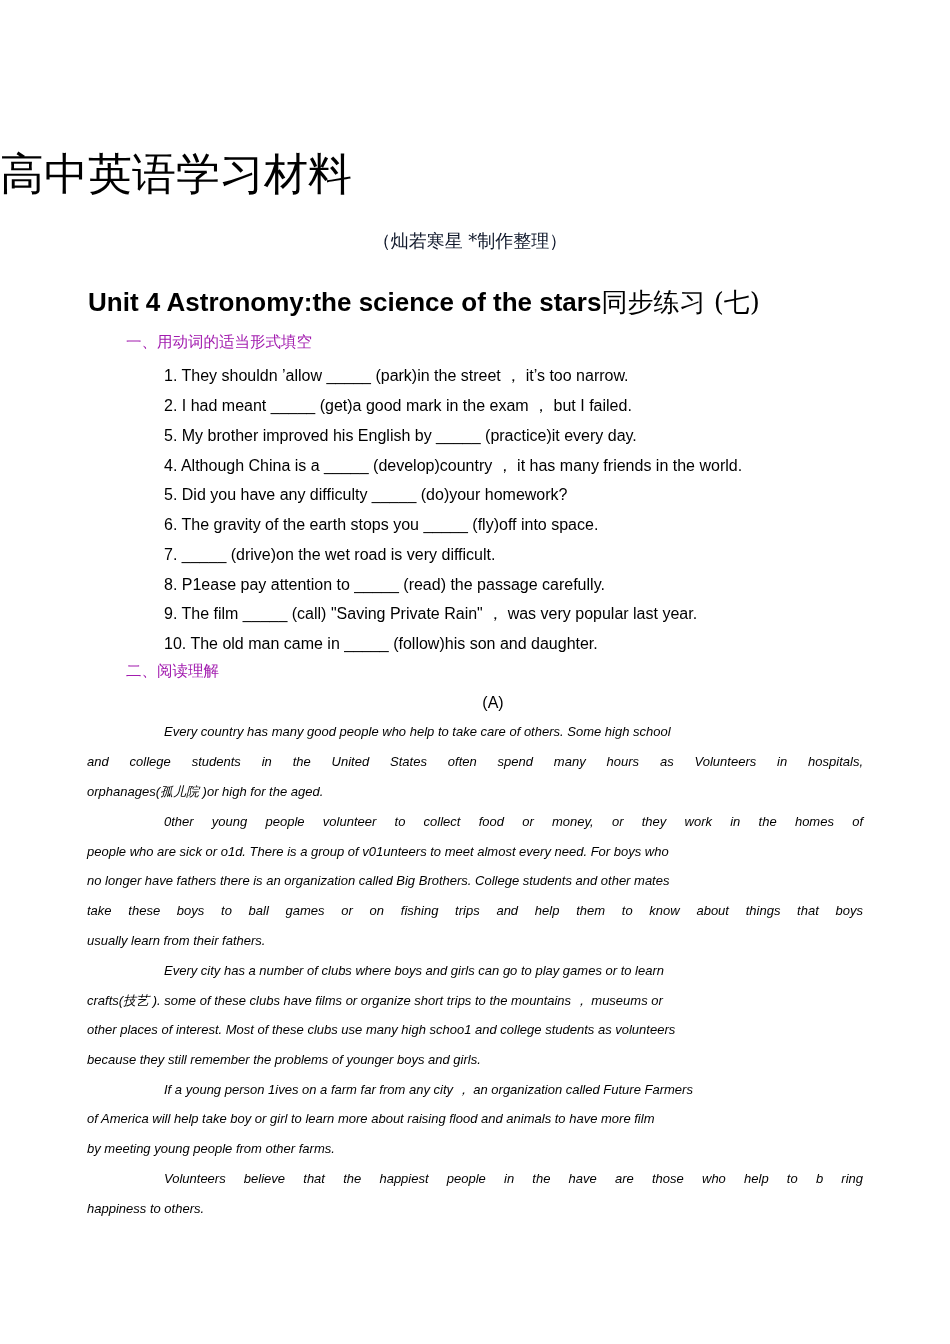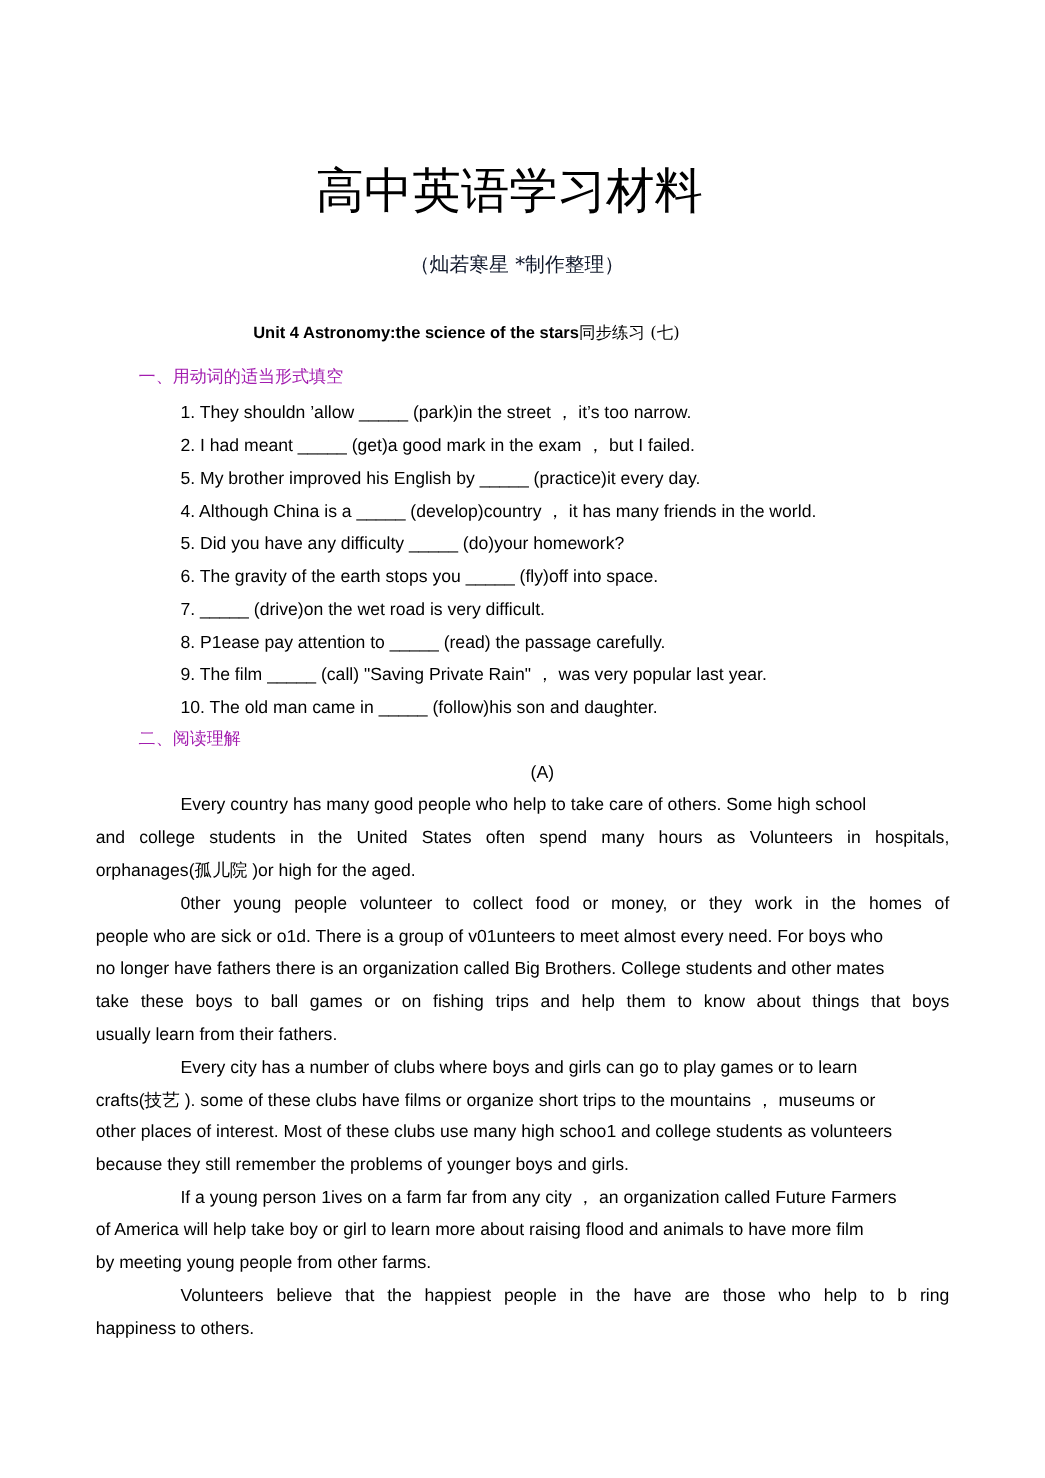--- a/index.html
+++ b/index.html
@@ -2,47 +2,47 @@
 <html><head>
   <meta charset="utf-8">
   <style>
     html, body { margin: 0; padding: 0; background: #ffffff; }
     body {
       width: 950px; height: 1344px; position: relative; overflow: hidden;
       color: #000; font-family: "Liberation Sans", "DejaVu Sans", sans-serif;
     }
     .abs { position: absolute; white-space: nowrap; }
     .main-title {
-      left: 0; width: 926px; top: 146px; text-align: center;
+      left: 0; width: 926px; top: 146px; text-align: left;
       font-family: "DejaVu Serif", "Liberation Serif", serif;
       font-size: 44px; line-height: 56px; letter-spacing: 0px;
     }
     .subtitle {
       left: 0; width: 940px; top: 228px; text-align: center;
       font-family: "DejaVu Serif", "Liberation Serif", serif;
       font-size: 18px; line-height: 26px; color: #0f172a;
     }
     .unit-title {
       left: 0; width: 848px; top: 286px; text-align: center;
-      font-size: 15px; font-weight: bold; line-height: 32px;
+      font-size: 26px; font-weight: bold; line-height: 32px;
     }
     .unit-title .cn { font-weight: normal; font-family: "DejaVu Serif", serif; }
     .section-heading {
       left: 126px; font-size: 15.5px; line-height: 22px; color: #a21caf;
       font-family: "DejaVu Serif", "Liberation Serif", serif;
     }
     .q-item {
       left: 164px; font-size: 16px; line-height: 22px;
     }
     .passage-label {
       left: 0; width: 986px; text-align: center; top: 692px;
       font-size: 16px; line-height: 22px;
     }
     .para-line {
-      left: 87px; width: 776px; font-size: 16px; line-height: 22px;
+      left: 87px; width: 776px; font-size: 13px; line-height: 22px; font-style: italic;
     }
     .para-line.indent { left: 164px; width: 699px; }
     .para-line.justify { text-align: justify; text-align-last: justify; }
   </style>
 </head>
 <body>
 
 <div>
 
   <div class="abs main-title">高中英语学习材料</div>

